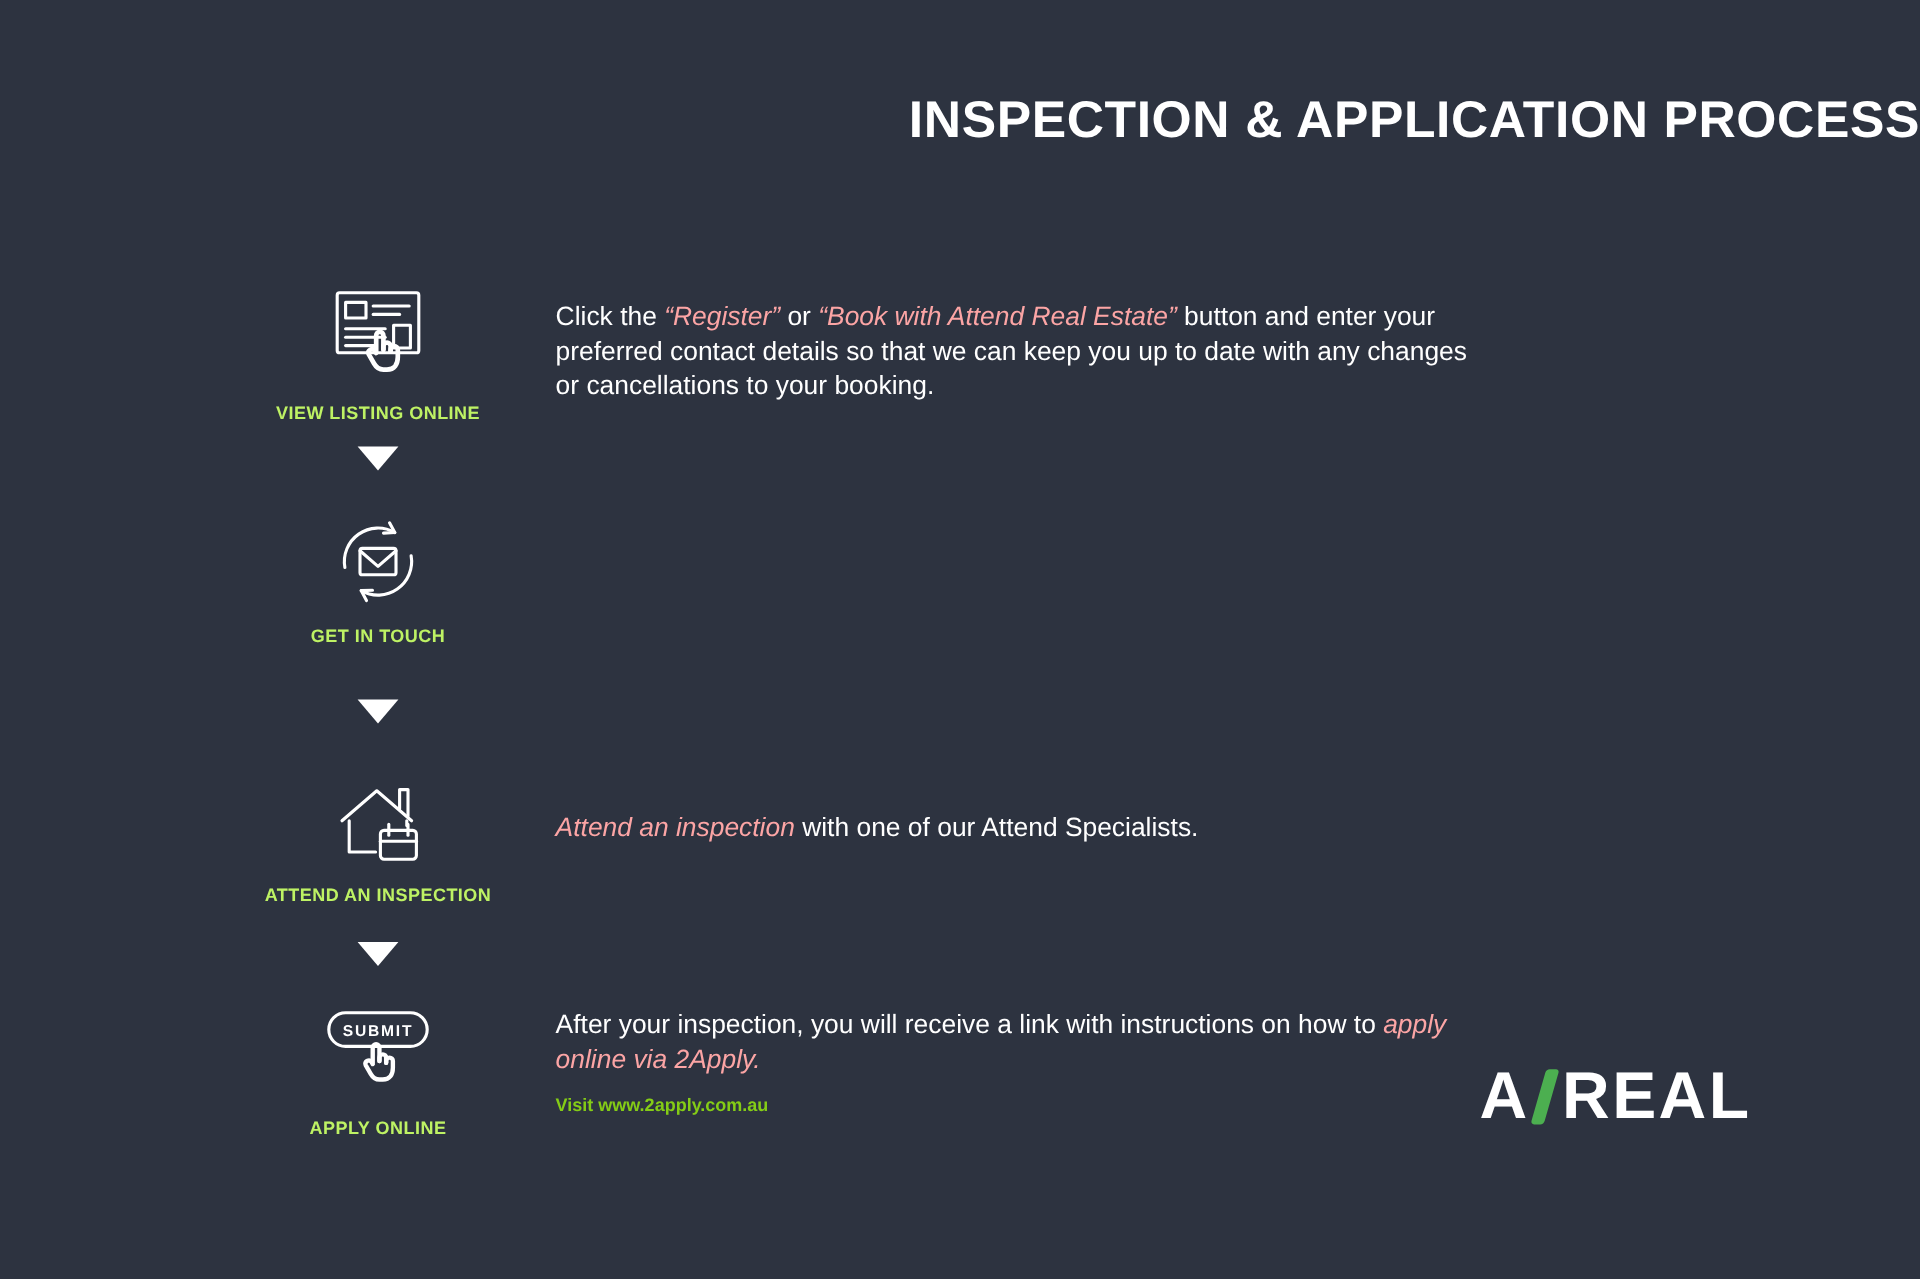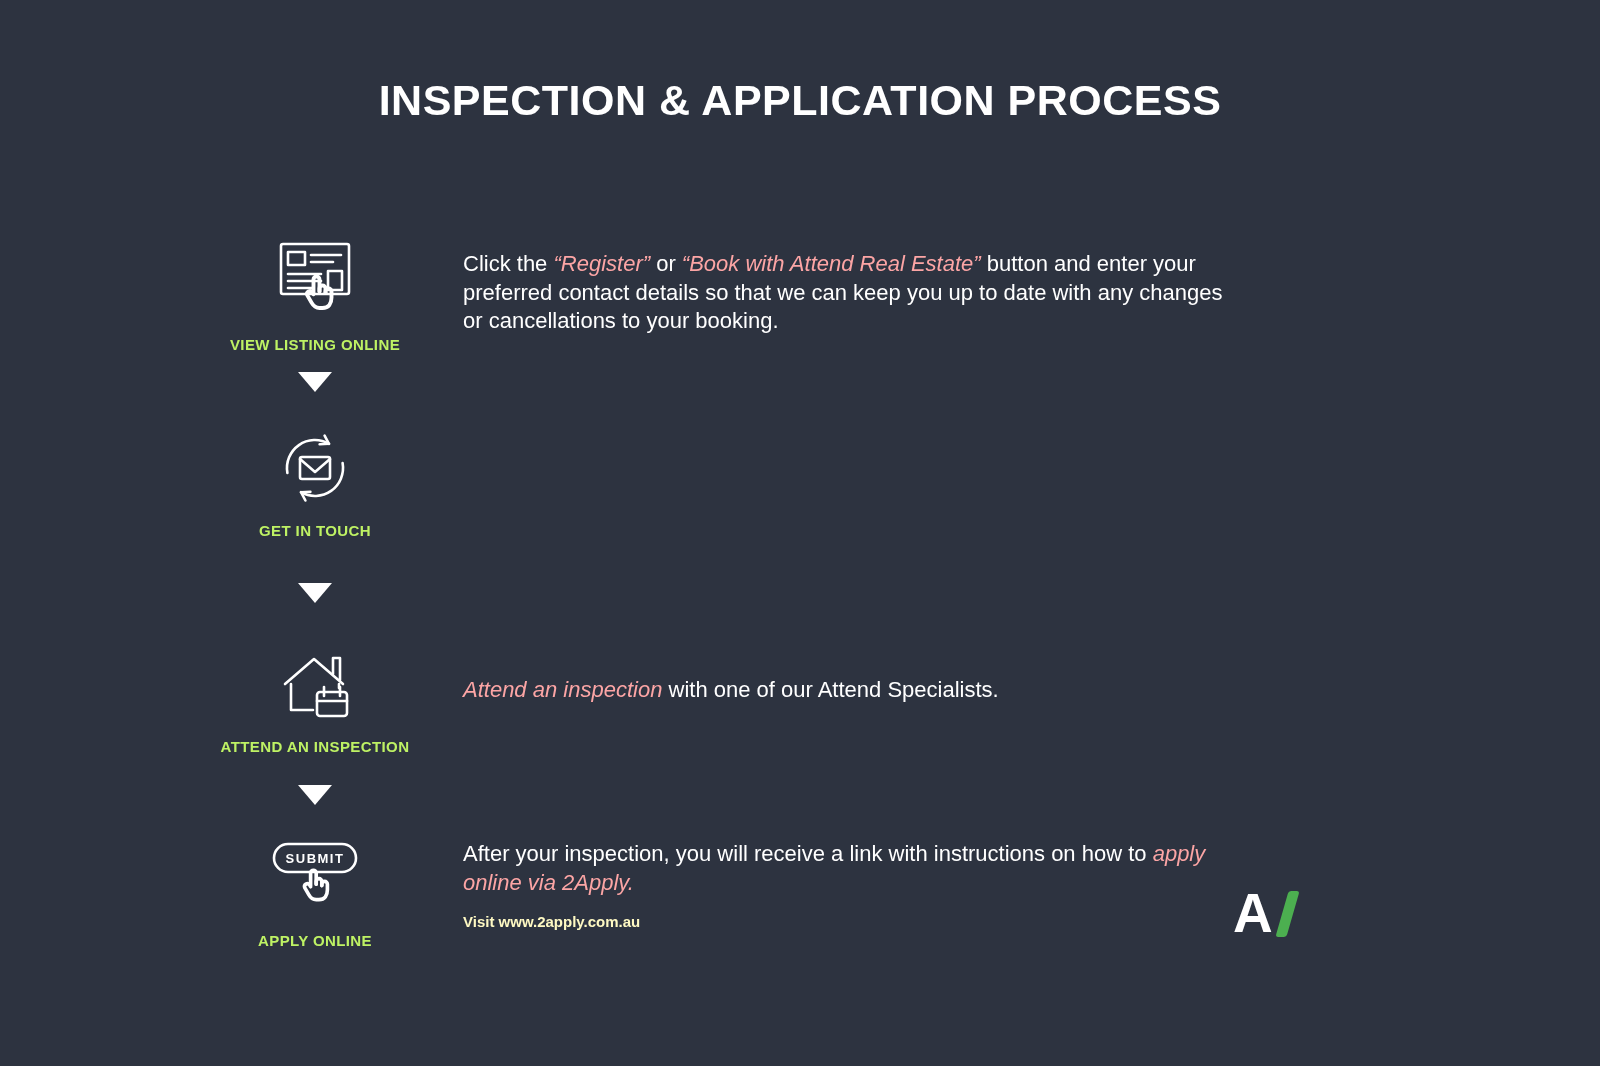--- a/index.html
+++ b/index.html
@@ -8,21 +8,21 @@
     position:relative;
     width:1600px; height:1066px;
     background:#2d3340;
     font-family:"Liberation Sans", sans-serif;
     color:#ffffff;
     overflow:hidden;
     margin:0 auto;
   }
   .title {
     position:absolute; top:76px; left:0; width:100%;
-    text-align:center;
+    text-align:right;
     font-size:43px; font-weight:bold; letter-spacing:0.5px;
     color:#ffffff;
   }
   .step-icon {
     position:absolute; left:315px; transform:translateX(-50%);
     line-height:0;
   }
   .step-icon svg { stroke:#ffffff; fill:none; stroke-width:2.6; stroke-linecap:round; stroke-linejoin:round; }
   .step-label {
     position:absolute; left:315px; transform:translateX(-50%);
@@ -36,21 +36,21 @@
   .hl { color:#fca5a5;font-style:italic; }
   .arrow-down {
     position:absolute; left:315px; transform:translateX(-50%);
     width:0; height:0;
     border-left:17px solid transparent;
     border-right:17px solid transparent;
     border-top:20px solid #ffffff;
   }
   .visit-note {
     position:absolute; left:463px; top:913px;
-    font-size:15px; font-weight:bold; color:#fef9c3;
+    font-size:15px; font-weight:bold; color:#84cc16;
   }
   .logo {
     position:absolute; left:1233px; top:886px;
     display:flex; align-items:center;
     font-size:55px; font-weight:bold; letter-spacing:2px; color:#ffffff;
     line-height:1;
   }
   .logo-slash {
     display:inline-block;
     width:11px; height:46px;
@@ -132,15 +132,16 @@
       </g>
     </svg>
   </div>
   <div class="step-label" style="top:932px">APPLY ONLINE</div>
   <p class="step-text" style="top:840px"><span>After your inspection, you will receive a link with instructions on how to </span><span class="hl">apply online via 2Apply.</span></p>
   <div class="visit-note">Visit www.2apply.com.au</div>
 
   <div class="logo">
     <span>A</span>
     <span class="logo-slash"></span>
+    <span>REAL</span>
   </div>
 
 </div>
 
 </body></html>

